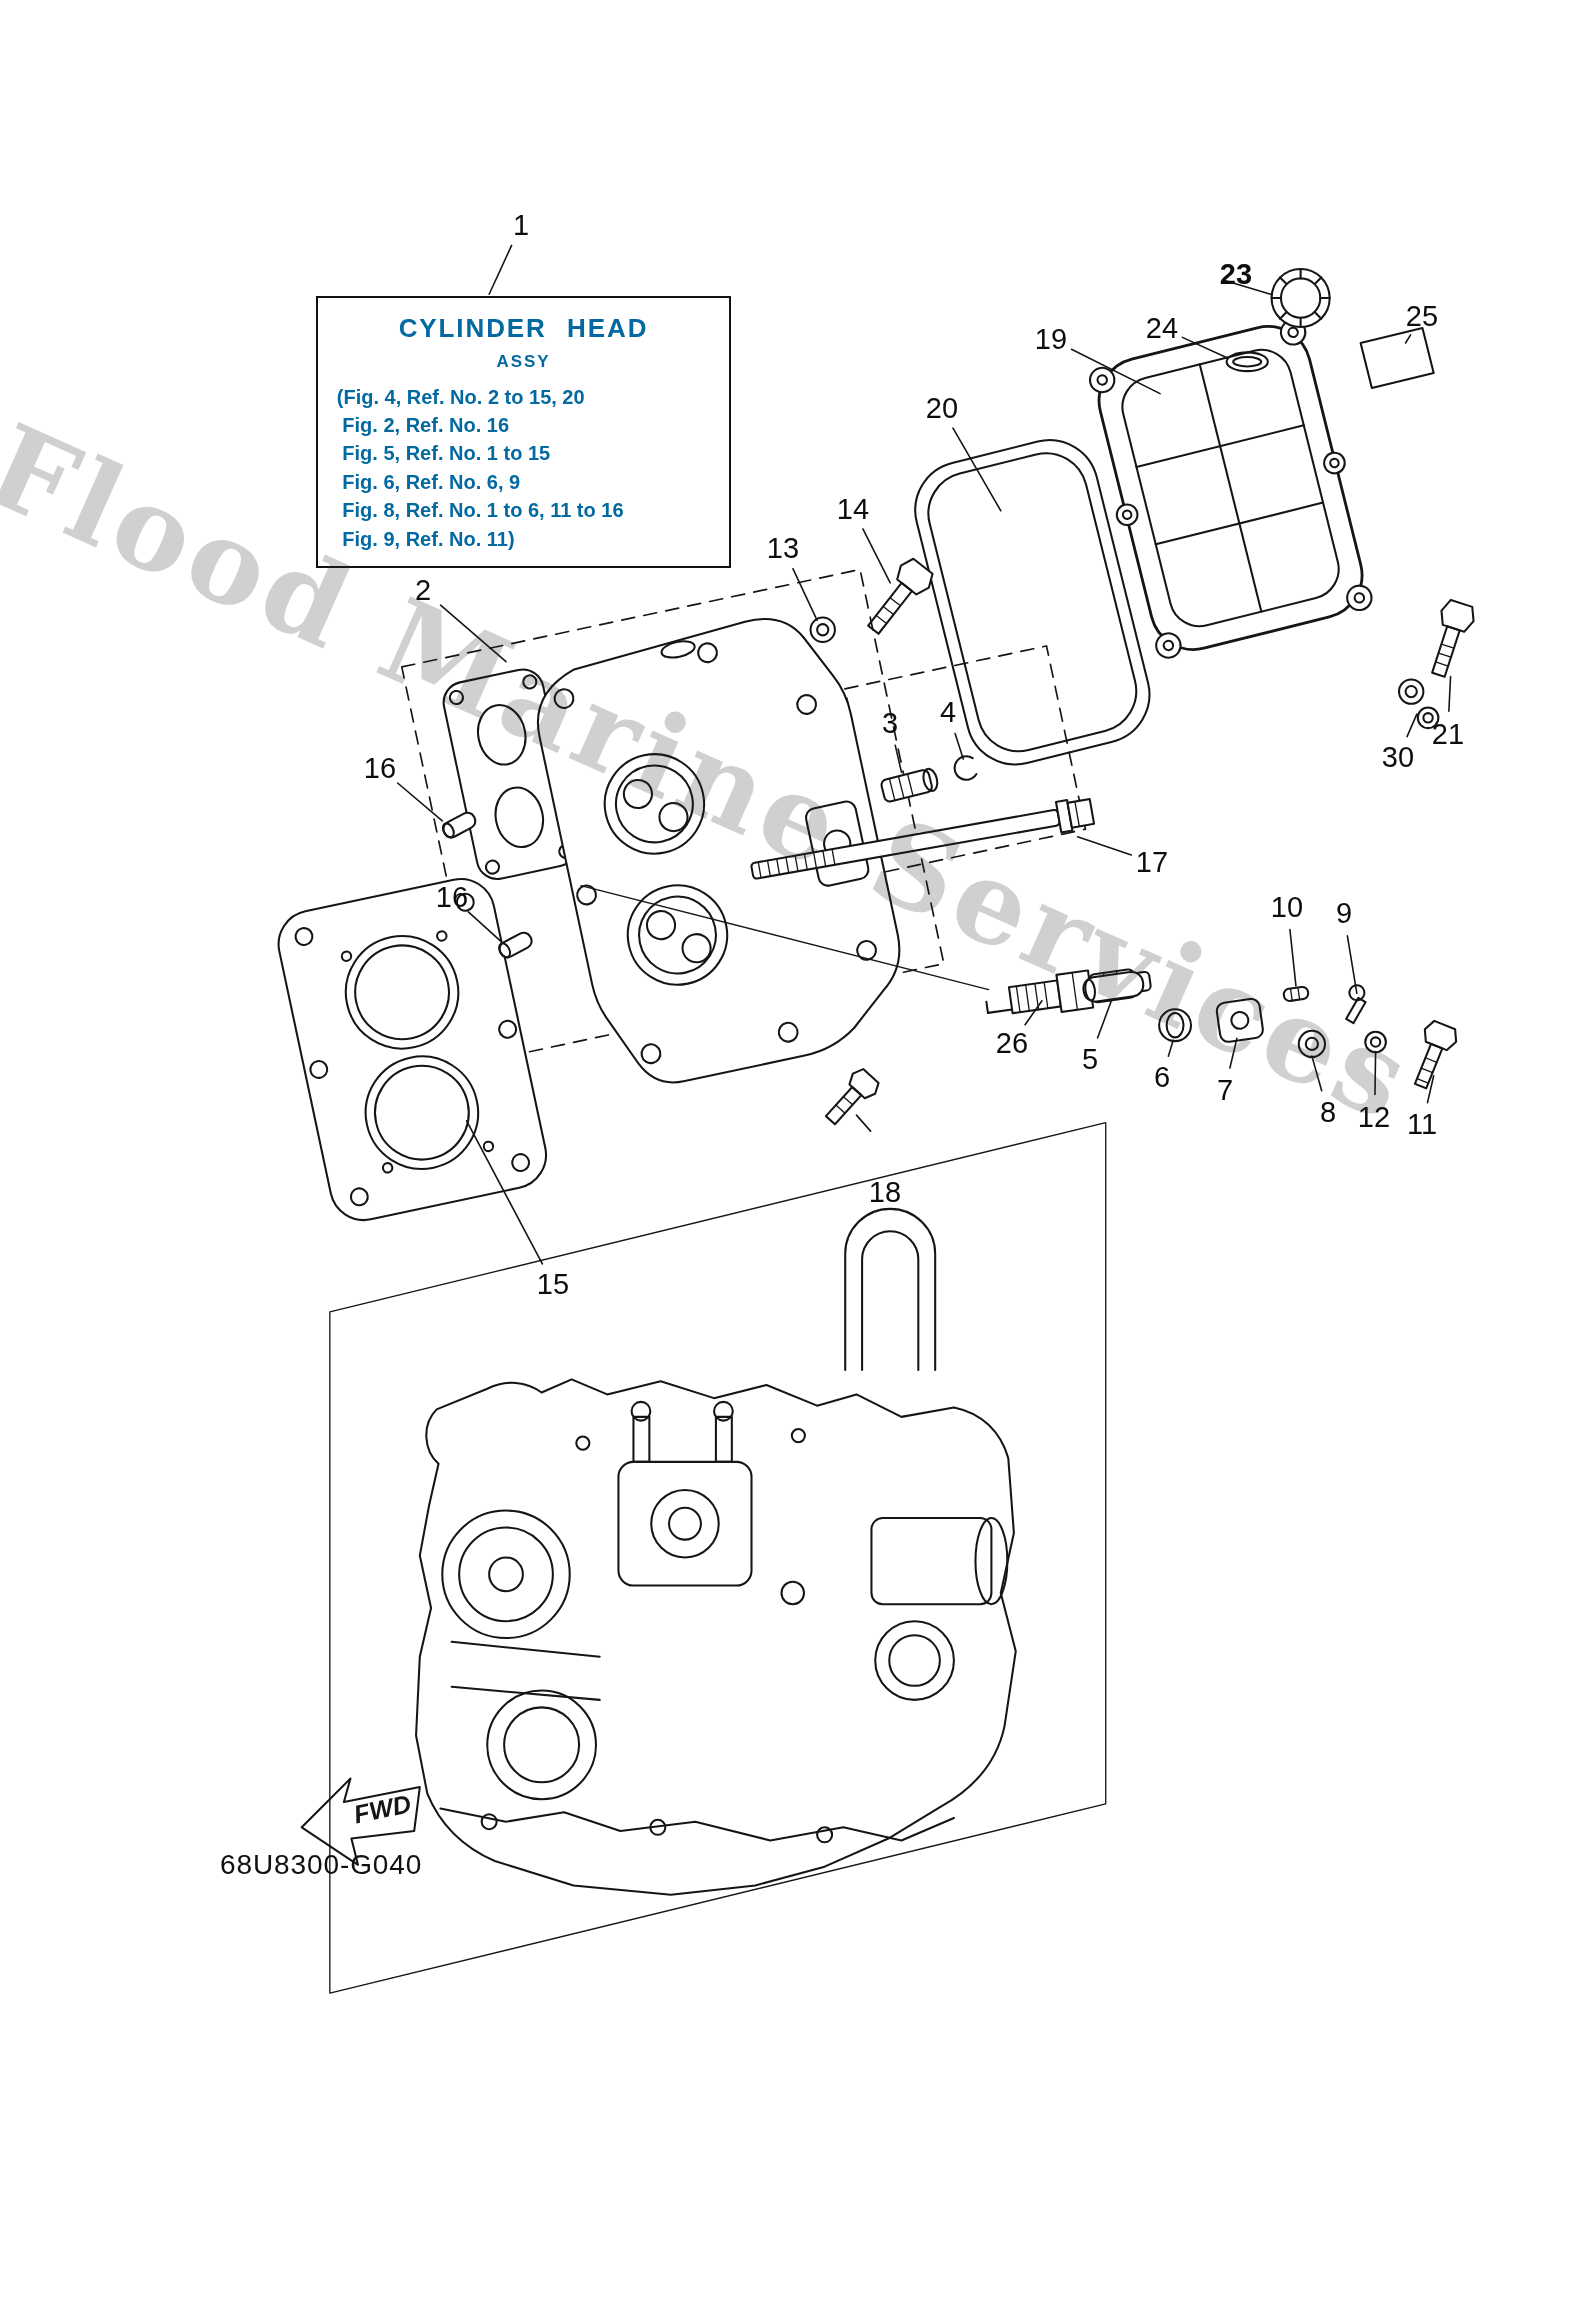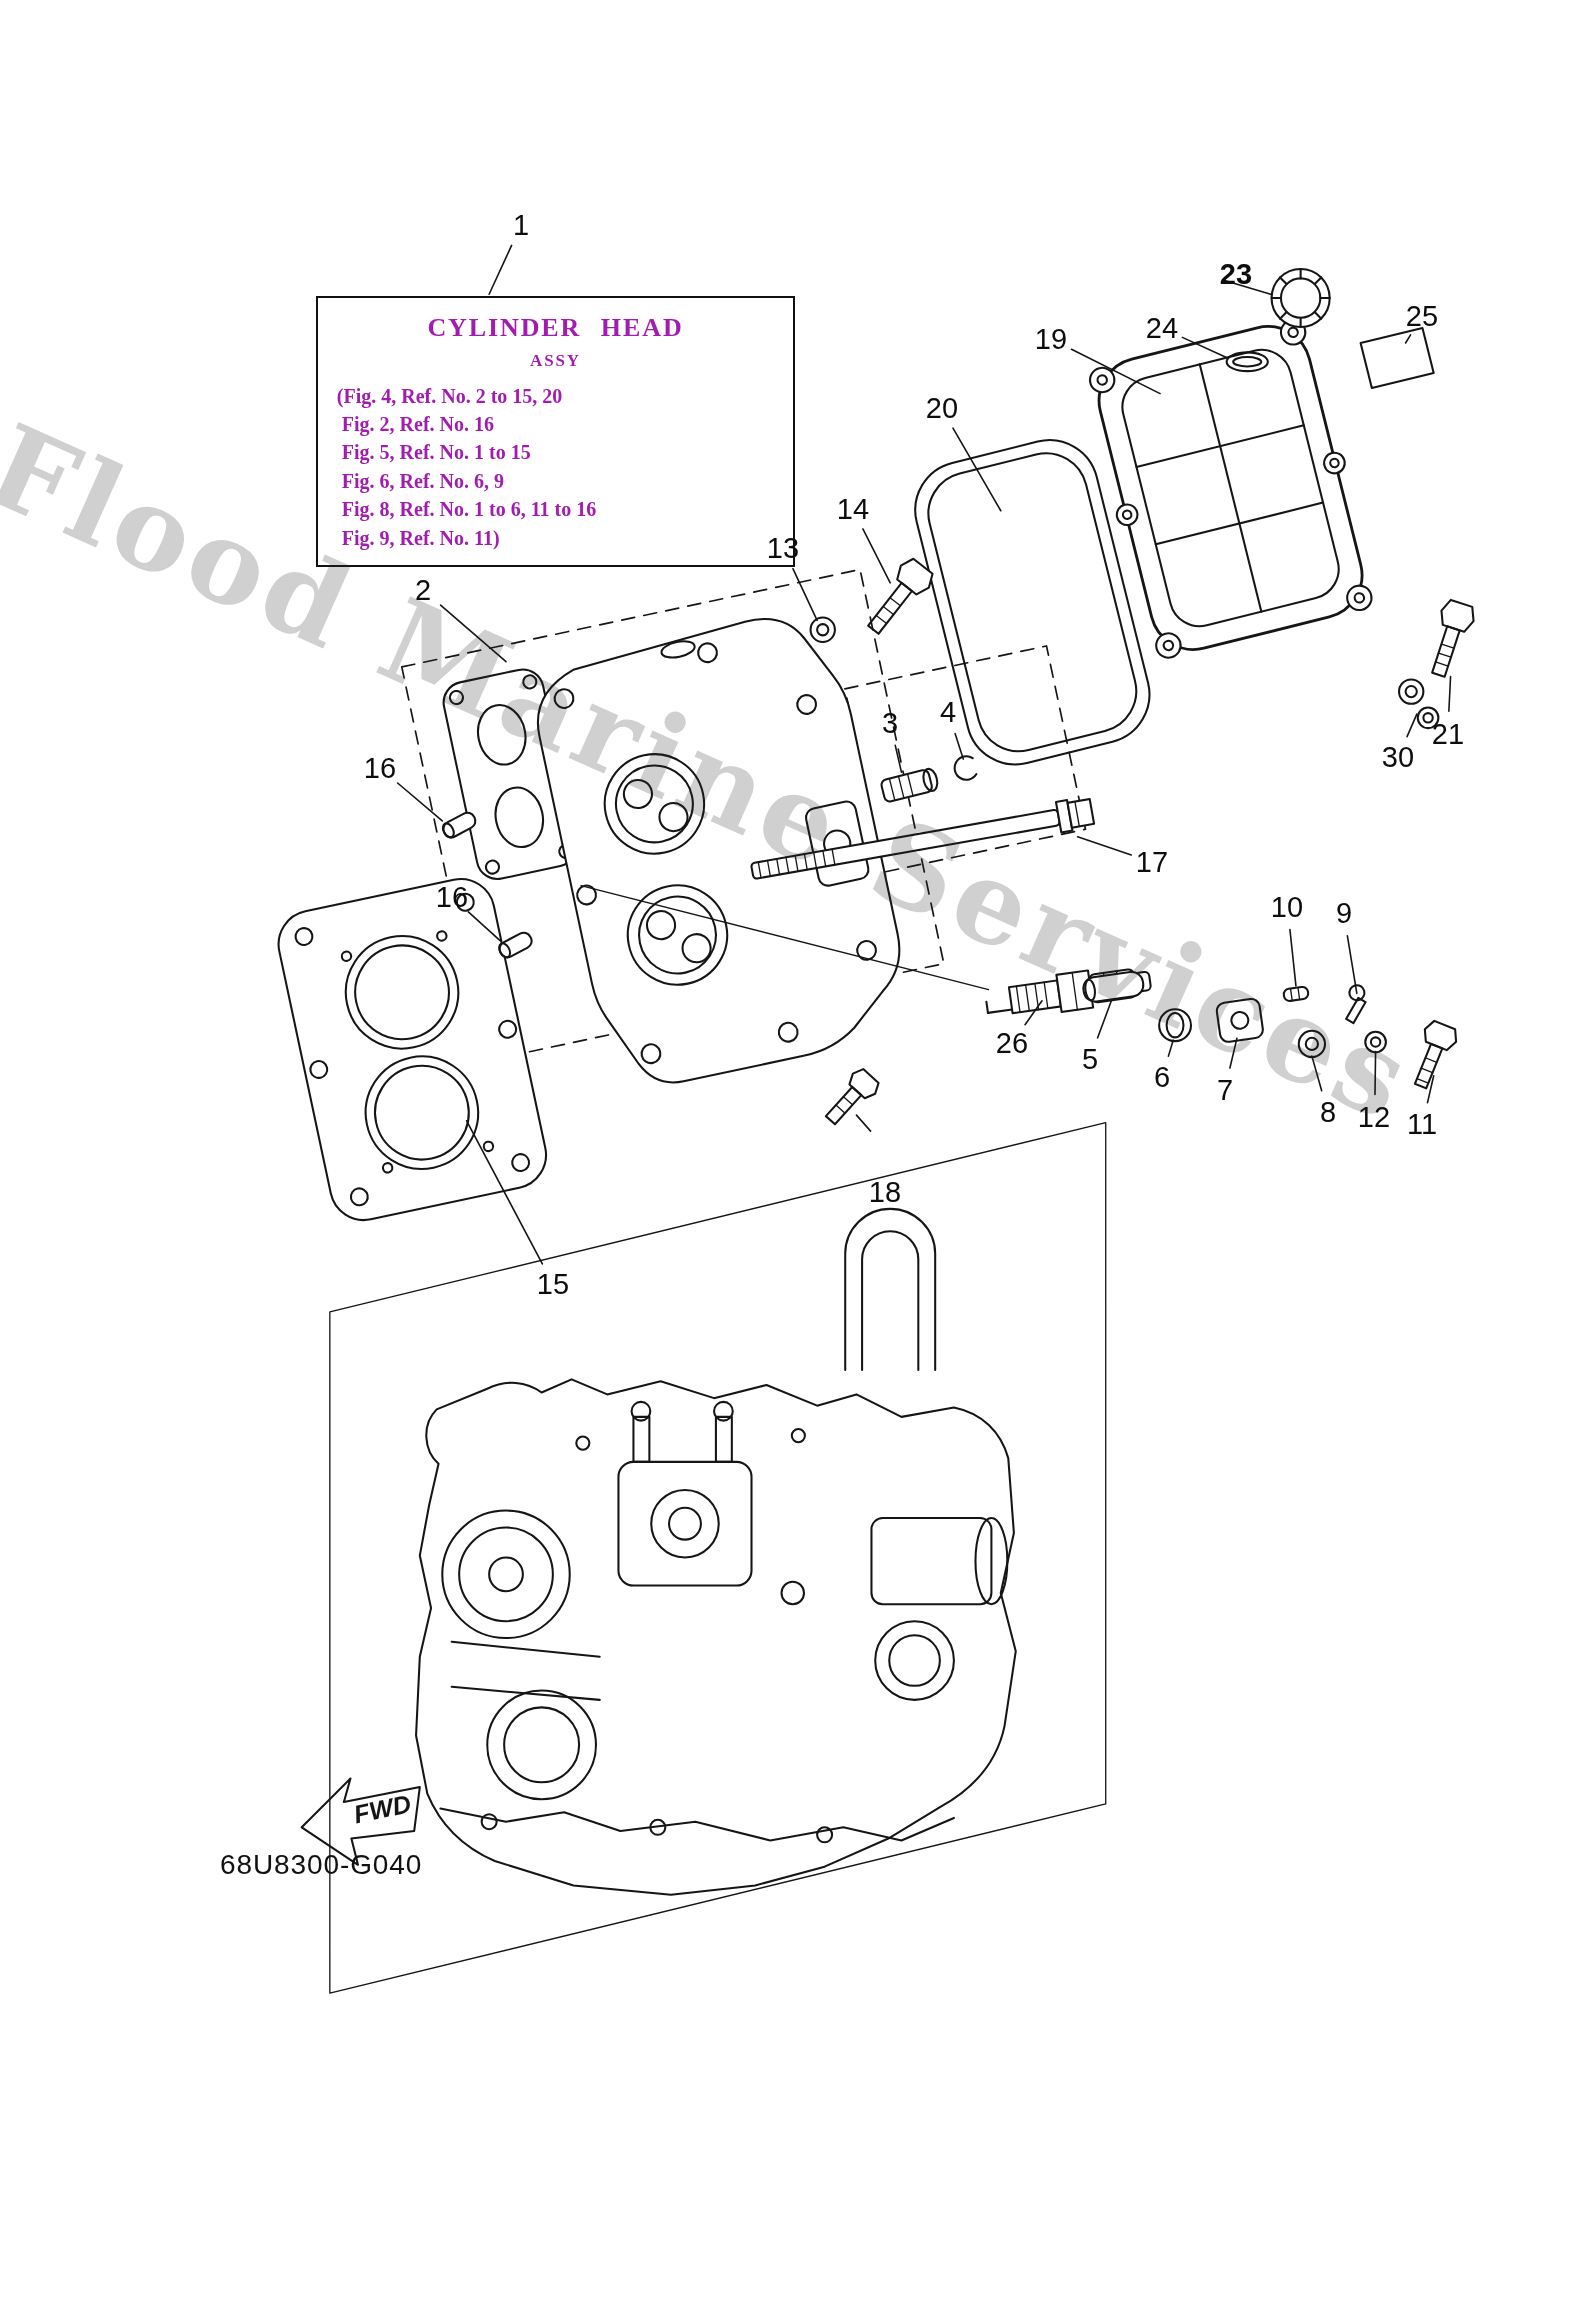--- a/index.html
+++ b/index.html
@@ -13,23 +13,23 @@
     fill:none;stroke:#151515;stroke-width:2.2;stroke-linecap:round;stroke-linejoin:round;
   }
   #art .solid{fill:#ffffff;}
   #art .thin{stroke-width:1.4;}
   #art .thick{stroke-width:3;}
   #art .dashed{stroke-dasharray:14 10;stroke-width:1.8;}
   #art .leader{stroke-width:1.7;}
   #art text{fill:#151515;stroke:none;font-family:"Liberation Sans",sans-serif;
     font-size:27px;font-weight:bold;font-style:italic;}
   #title-box{
-    position:absolute;left:316px;top:296px;width:479px;z-index:3;
+    position:absolute;left:316px;top:296px;width:415px;z-index:3;
     background:#ffffff;border:2.8px solid #111;box-sizing:border-box;
-    padding:15px 9.4px 13px 9.4px;text-align:center;color:#a21caf;font-family:Liberation Serif, serif;
+    padding:15px 9.4px 13px 9.4px;text-align:center;color:#0369a1;
   }
   #title-box .t1{font-size:26px;font-weight:bold;letter-spacing:1.9px;word-spacing:11.2px;}
   #title-box .t2{font-size:17px;font-weight:bold;letter-spacing:1.9px;margin-top:7.5px;}
   #title-box .refs{margin-top:11.2px;text-align:left;padding-left:9.4px;}
   #title-box .refs div{font-size:20px;font-weight:bold;line-height:1.42;white-space:pre;}
   .part-label{
     position:absolute;transform:translate(-50%,-50%);
     font-size:29px;color:#0d0d0d;z-index:4;line-height:1;
   }
   #labels-layer{position:absolute;left:0;top:0;width:100%;height:100%;z-index:4;pointer-events:none;}

